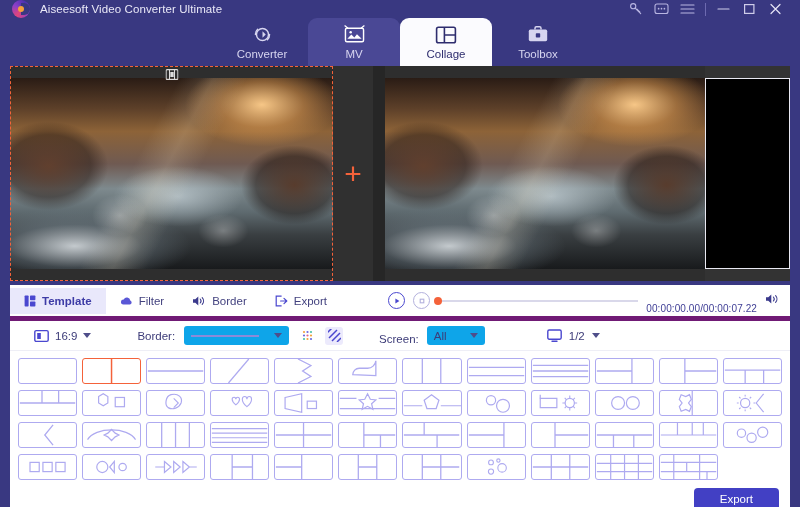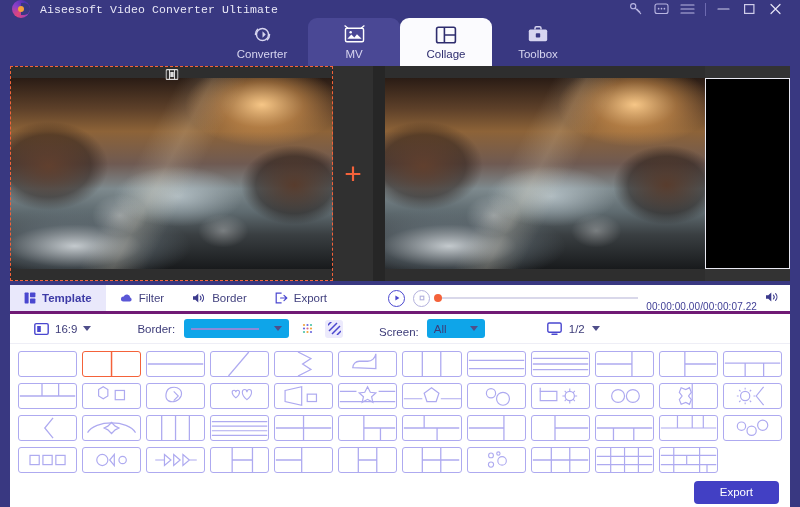--- a/index.html
+++ b/index.html
@@ -6,21 +6,21 @@
   html,body { width:800px; height:507px; overflow:hidden; }
   body {
     font-family: "Liberation Sans", sans-serif;
     background:#3b3a7a;
     color:#fff;
     font-size:12px;
   }
   #app { width:800px; height:507px; position:relative; background:#393881; display:flex; flex-direction:column; }
 
   
-  .titlebar { height:28px; display:flex; align-items:center; padding:0 16px 0 12px; position:relative; z-index:5;font-family:Liberation Mono, monospace; }
+  .titlebar { height:28px; display:flex; align-items:center; padding:0 16px 0 12px; position:relative; z-index:5; }
   .logo { width:18px; height:18px; border-radius:50%;
           background: conic-gradient(from 210deg,#e0457b,#8b3fc8,#4b32b0,#8b3fc8,#e0457b);
           position:relative; flex:none; }
   .logo::after { content:""; position:absolute; left:6px; top:6px; width:6px; height:6px; border-radius:50%; background:#f5a13c; }
   .logo::before { content:""; position:absolute; left:9px; top:3px; width:9px; height:12px; border-radius:0 12px 12px 0; background:#393881; }
   .apptitle { margin-left:10px; font-size:11.5px; color:#e9e8f7; letter-spacing:.1px; }
   .tb-right { margin-left:auto; display:flex; align-items:center; gap:9px; }
   .pricing { background:#f4623a; border-radius:11px; height:19px; padding:0 11px 0 8px;
              display:flex; align-items:center; gap:5px; font-size:11px; color:#fff; cursor:pointer; }
   .ticon { width:12px; height:11px; flex:none; }
@@ -63,21 +63,21 @@
       radial-gradient(ellipse 40px 30px at 34% 72%, rgba(255,255,255,.35), rgba(255,255,255,0) 70%),
       radial-gradient(ellipse 36px 24px at 66% 80%, rgba(255,255,255,.3), rgba(255,255,255,0) 70%);
   }
   .plus { color:#f4623a; font-size:30px; line-height:1; font-weight:300; }
   .tagicon { position:absolute; left:50%; transform:translateX(-50%); top:3px; z-index:3; }
   .blackpane { position:absolute; left:0; right:0; top:12px; bottom:12px; background:#000; border:1px solid #e9e9f2; }
 
   
   .panel { flex:1; margin:4px 10px 9px 10px; background:#fff; display:flex; flex-direction:column; position:relative; }
 
-  .toolrow { height:29px; display:flex; align-items:center; border-bottom:3px solid #701a75; }
+  .toolrow { height:36px; display:flex; align-items:center; border-bottom:5px solid #701a75; }
   .ttab { height:26px; display:flex; align-items:center; gap:6px; padding:0 14px; color:#43427f; font-size:11.5px; cursor:pointer; }
   .ttab.active { background:#e9e8fb; color:#3d3ba6; font-weight:bold; }
   .playerbar { margin-left:auto; display:flex; align-items:center; gap:8px; padding-right:10px; }
   .pbtn { width:17px; height:17px; border:1.3px solid #4a47cf; border-radius:50%; display:flex; align-items:center; justify-content:center; color:#4a47cf; cursor:pointer;}
   .pbtn.dim { border-color:#b3b1dd; color:#b3b1dd; }
   .track { width:200px; height:2px; background:#d9d8ea; position:relative; }
   .knob { position:absolute; left:-4px; top:-3px; width:8px; height:8px; border-radius:50%; background:#f4623a; cursor:pointer; }
   .timetext { color:#3f3e95; font-size:10px; letter-spacing:.1px;margin-top:16px; }
 
   .optrow { height:30px; display:flex; align-items:center; gap:0; padding:0 24px; font-size:11.5px; color:#3c3b78; border-bottom:1px solid #eeeef6; }

